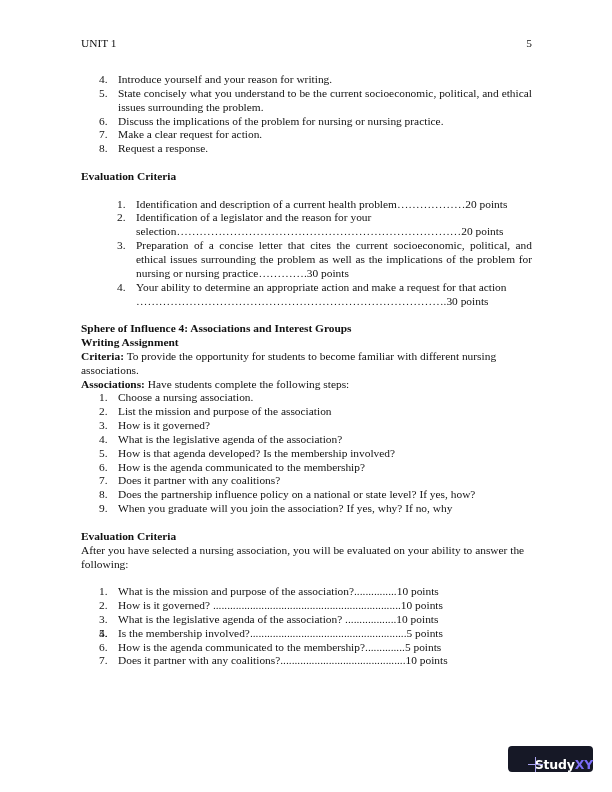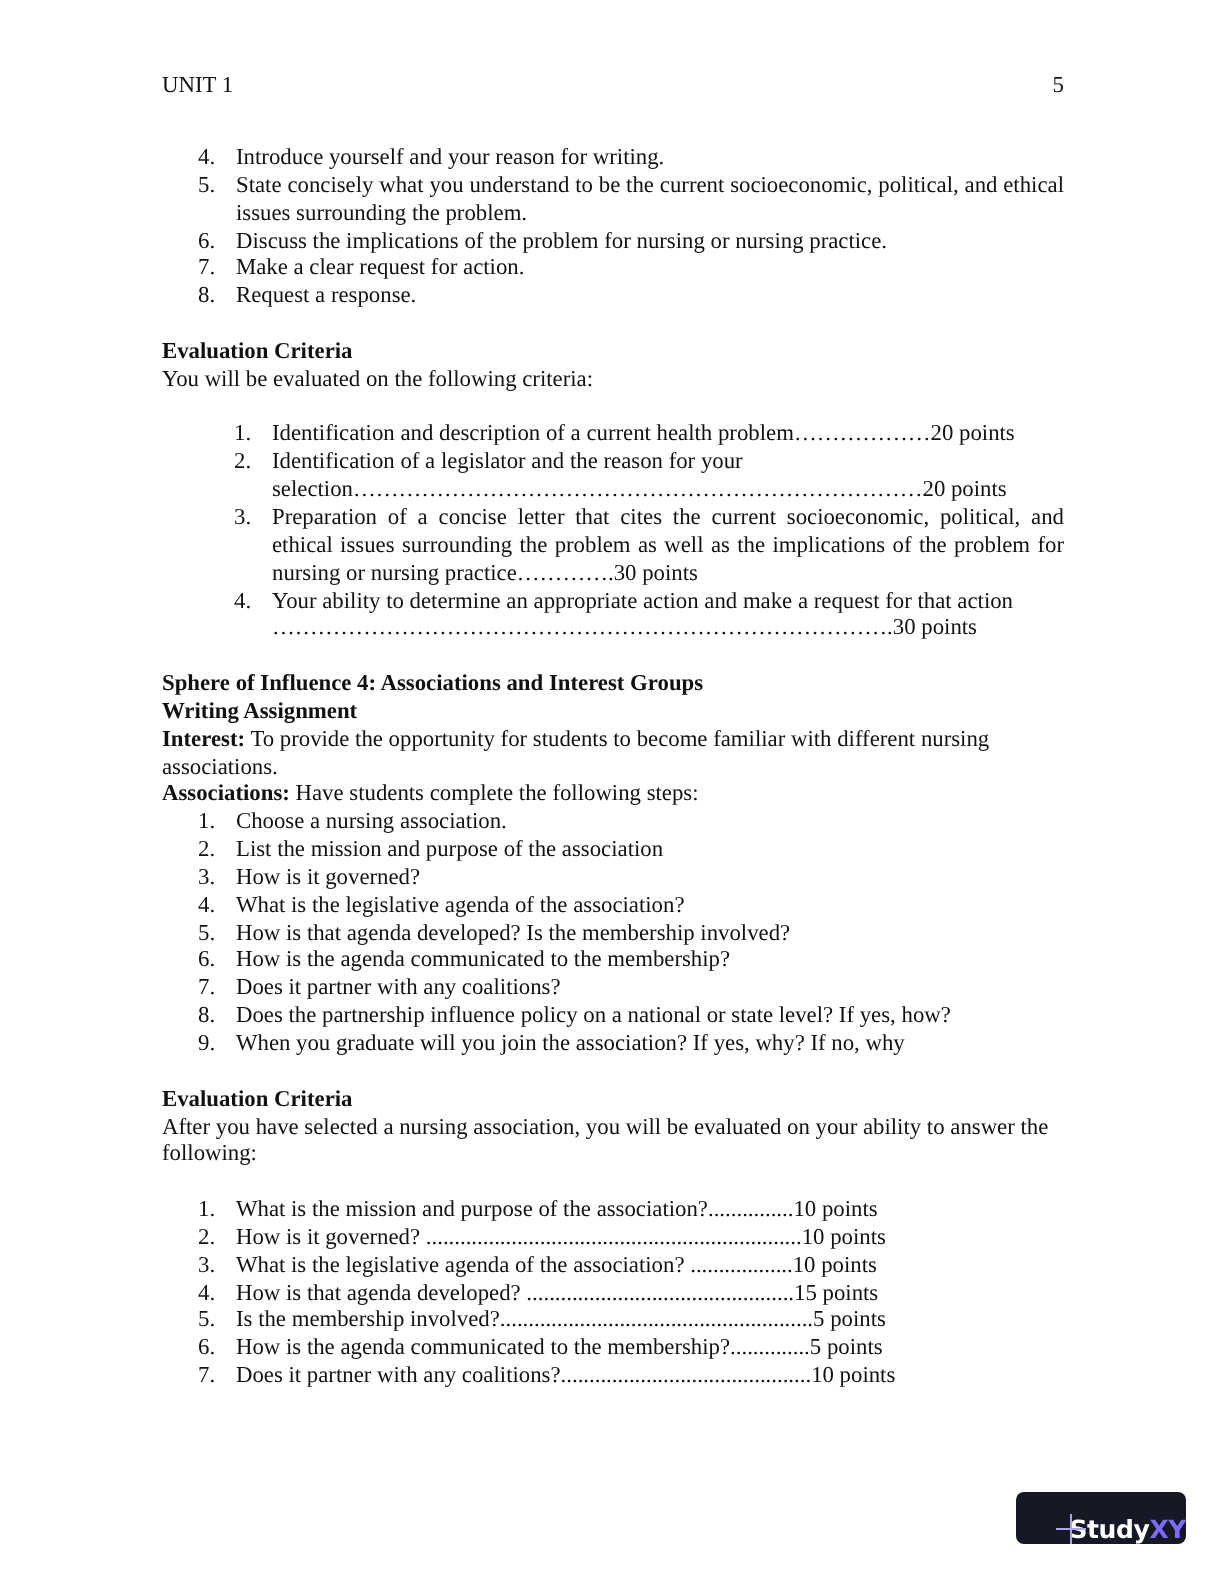--- a/index.html
+++ b/index.html
@@ -123,42 +123,41 @@
       <li><span class="num">4.</span><span>Introduce yourself and your reason for writing.</span></li>
       <li><span class="num">5.</span><span>State concisely what you understand to be the current socioeconomic, political, and ethical issues surrounding the problem.</span></li>
       <li><span class="num">6.</span><span>Discuss the implications of the problem for nursing or nursing practice.</span></li>
       <li><span class="num">7.</span><span>Make a clear request for action.</span></li>
       <li><span class="num">8.</span><span>Request a response.</span></li>
     </ol>
 
     <div class="gap-s"></div>
 
     <div class="bold">Evaluation Criteria</div>
-    <div>You will be evaluated on the following criteria:</div>
     <div class="gap-s"></div>
     <ol class="list crit">
       <li><span class="num">1.</span><span>Identification and description of a current health problem………………20 points</span></li>
       <li>
           <span class="num">2.</span>
           <span class="leader-line">Identification of a legislator and the reason for your</span>
           <span class="leader-line">selection…………………………………………………………………20 points</span>
         </li>
       <li><span class="num">3.</span><span>Preparation of a concise letter that cites the current socioeconomic, political, and ethical issues surrounding the problem as well as the implications of the problem for nursing or nursing practice………….30 points</span></li>
       <li>
           <span class="num">4.</span>
           <span class="leader-line">Your ability to determine an appropriate action and make a request for that action</span>
           <span class="leader-line">……………………………………………………………………….30 points</span>
         </li>
     </ol>
 
     <div class="gap-s"></div>
 
     <div class="bold">Sphere of Influence 4: Associations and Interest Groups</div>
     <div class="bold">Writing Assignment</div>
-    <div><span class="bold">Interest:</span><span> To provide the opportunity for students to become familiar with different nursing associations.</span></div>
+    <div><span class="bold">Criteria:</span><span> To provide the opportunity for students to become familiar with different nursing associations.</span></div>
     <div><span class="bold">Associations:</span><span> Have students complete the following steps:</span></div>
     <ol class="list">
       <li><span class="num">1.</span><span>Choose a nursing association.</span></li>
       <li><span class="num">2.</span><span>List the mission and purpose of the association</span></li>
       <li><span class="num">3.</span><span>How is it governed?</span></li>
       <li><span class="num">4.</span><span>What is the legislative agenda of the association?</span></li>
       <li><span class="num">5.</span><span>How is that agenda developed? Is the membership involved?</span></li>
       <li><span class="num">6.</span><span>How is the agenda communicated to the membership?</span></li>
       <li><span class="num">7.</span><span>Does it partner with any coalitions?</span></li>
       <li><span class="num">8.</span><span>Does the partnership influence policy on a national or state level? If yes, how?</span></li>
@@ -170,21 +169,21 @@
 
     <div class="gap-s"></div>
 
     <div class="bold">Evaluation Criteria</div>
     <div>After you have selected a nursing association, you will be evaluated on your ability to answer the following:</div>
     <div class="gap-s"></div>
     <ol class="list eval2">
       <li><span class="num">1.</span><span>What is the mission and purpose of the association?...............10 points</span></li>
       <li><span class="num">2.</span><span>How is it governed? ..................................................................10 points</span></li>
       <li><span class="num">3.</span><span>What is the legislative agenda of the association? ..................10 points</span></li>
-      <li><span class="num">4.</span><span>How is that agenda developed? ...............................................15 points</span></li>
+      <li><span class="num">4.</span></li>
       <li><span class="num">5.</span><span>Is the membership involved?.......................................................5 points</span></li>
       <li><span class="num">6.</span><span>How is the agenda communicated to the membership?..............5 points</span></li>
       <li><span class="num">7.</span><span>Does it partner with any coalitions?............................................10 points</span></li>
     </ol>
   </div>
 
   <div class="badge">
     <span class="plus"></span>
     <span>Study</span>
       <span class="xy">XY</span>

